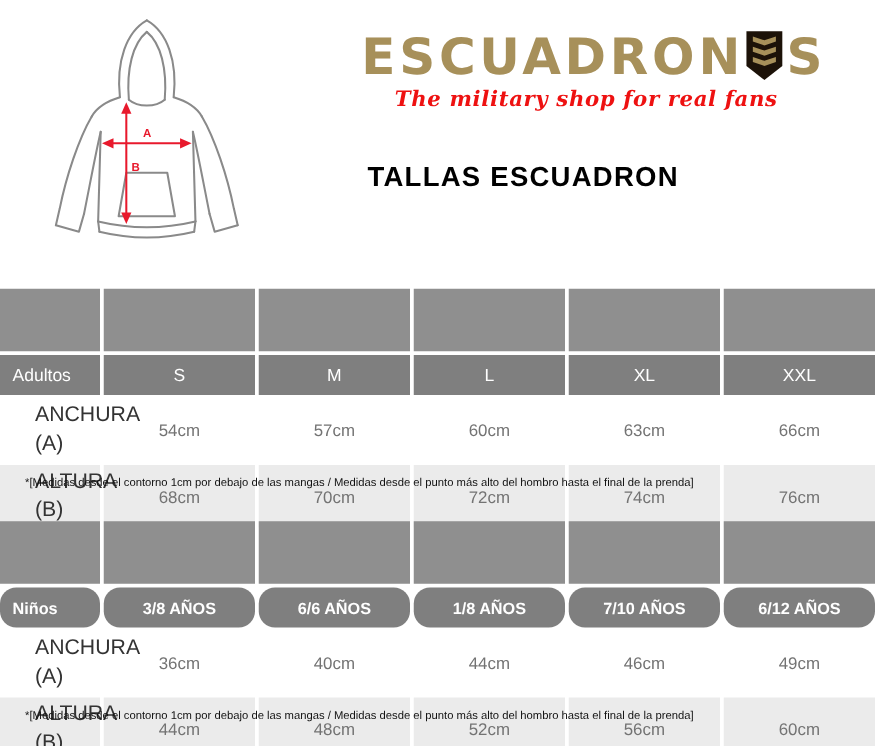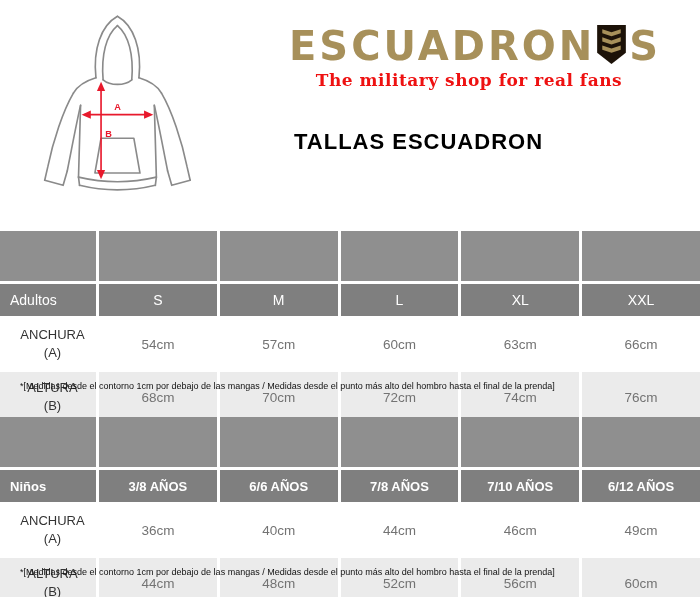--- a/index.html
+++ b/index.html
@@ -24,54 +24,54 @@
     display: flex; align-items: center;
     color: var(--gold, #a7905a);
     font-family: "DejaVu Sans", sans-serif;
     font-weight: bold; font-size: 40px; line-height: 1; letter-spacing: 3px;
     white-space: nowrap;
   }
   .badge { width: 31px; height: 41px; margin: 0 2px 2px 1px; flex: 0 0 auto; }
   .tagline {
     margin-top: 3px; width: 360px; text-align: center;
     color: var(--brand-red, #ee1111);
-    font-family: "DejaVu Serif", serif; font-weight: bold;
+    font-family: "DejaVu Serif", serif; font-style: italic; font-weight: bold;
     font-size: 17px; letter-spacing: 0.5px;
   }
 
   .page-title {
     position: absolute; left: 294px; top: 129px;
     font-size: 22px; font-weight: bold; color: #000; letter-spacing: 1px;
   }
 
   
   .size-table {
     position: absolute; left: -3px; width: 706px;
     border-collapse: separate; border-spacing: 3px; table-layout: fixed;
   }
   #adults-table { top: 228px; }
   #kids-table   { top: 414px; }
 
-  .size-table td:first-child, .size-table th:first-child { width: 96px; }
+  .size-table td:first-child, .size-table th:first-child { width: 80px; }
 
   .edge-cell { height: 2px; padding: 0; background: #8f8f8f; }
 
   .size-table th {
     background: var(--header-bg, #7f7f7f); color: #fff;
     height: 32px; font-size: 14px; font-weight: normal; text-align: center;
   }
   .size-table th.group { text-align: left; padding-left: 10px; }
-  #kids-table th.size, #kids-table th.group { font-weight: bold; font-size: 13px; }
+  #kids-table th.size, #kids-table th.group { font-weight: bold; font-size: 13px; border-radius: 13px; }
 
   .size-table tr.row-a td { background: #ffffff; }
   .size-table tr.row-b td { background: var(--row-alt, #ebebeb); }
   .size-table td { height: 50px; }
   .size-table td.label {
-    text-align: center; padding-left: 10px;
-    font-size: 13px; color: #333; line-height: 1.35;
+    text-align: left; padding-left: 28px;
+    font-size: 17px; color: #333; line-height: 1.35;
   }
   .size-table td.value { text-align: center; font-size: 13.5px; color: #737373; }
 
   .footnote { position: absolute; left: 20px; font-size: 9px; color: #111; white-space: nowrap; }
   #adults-footnote { top: 381px; }
   #kids-footnote   { top: 567px; }
 </style>
 </head>
 <body>
 
@@ -188,21 +188,21 @@
         <td class="edge-cell"></td>
         <td class="edge-cell"></td>
         <td class="edge-cell"></td>
         <td class="edge-cell"></td>
         <td class="edge-cell"></td>
       </tr>
       <tr>
         <th class="group">Niños</th>
         <th class="size">3/8 AÑOS</th>
         <th class="size">6/6 AÑOS</th>
-        <th class="size">7/8 AÑOS</th>
+        <th class="size">1/8 AÑOS</th>
         <th class="size">7/10 AÑOS</th>
         <th class="size">6/12 AÑOS</th>
       </tr>
       <tr class="row-a">
         <td class="label">
           <div>ANCHURA</div>
           <div>(A)</div>
         </td>
         <td class="value">36cm</td>
         <td class="value">40cm</td>

